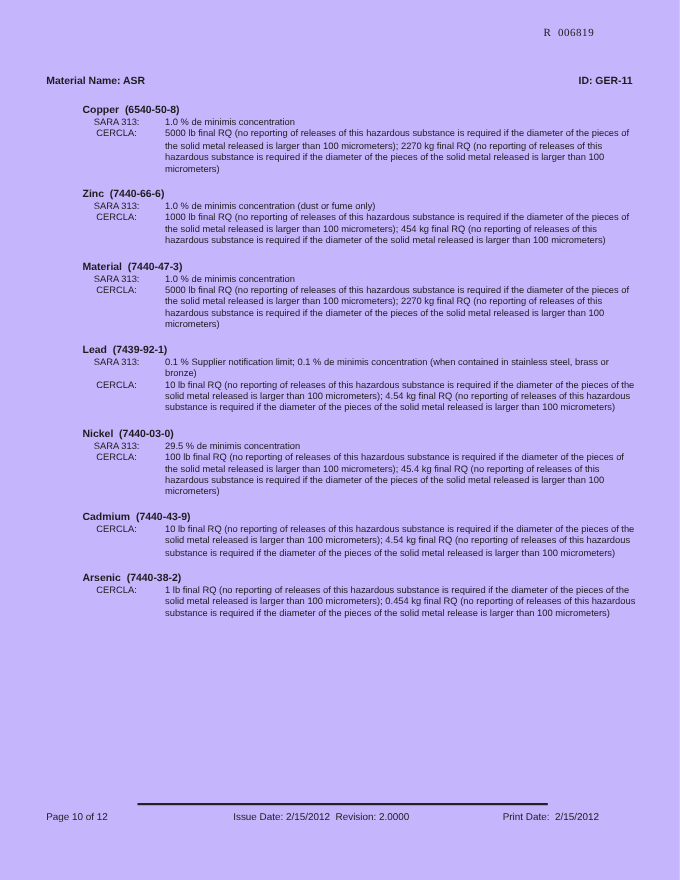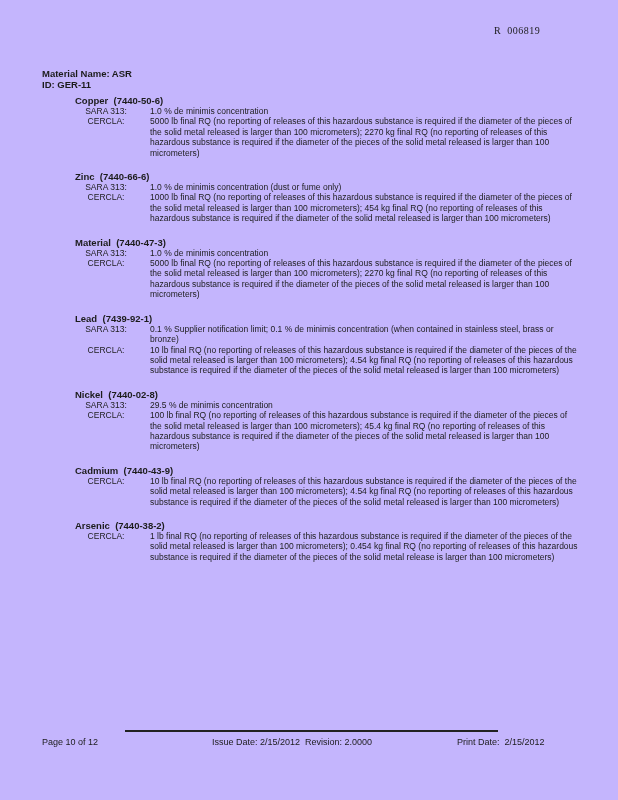--- a/index.html
+++ b/index.html
@@ -33,21 +33,20 @@
   }
   .subheader {
     position: absolute;
     top: 68px;
     left: 42px;
     right: 43px;
     display: flex;
     justify-content: space-between;
     font-weight: bold;
     font-size: 9.5px;
-    flex-direction: column;
   }
   .content {
     position: absolute;
     top: 95px;
     left: 75px;
     width: 510px;
   }
   .section { margin-bottom: 13px; }
   .section-title {
     font-weight: bold;
@@ -86,21 +85,21 @@
 
 
   <div class="subheader">
     <span>Material Name: ASR</span>
     <span>ID: GER-11</span>
   </div>
 
   <div class="content">
 
     <div class="section">
-      <div class="section-title"><span>Copper</span>  <span>(7440-50-6)</span></div>
+      <div class="section-title"><span>Copper</span>  <span>(6540-50-8)</span></div>
       <div class="entry">
         <div class="entry-label">SARA 313:</div>
         <div class="entry-text">1.0 % de minimis concentration</div>
       </div>
       <div class="entry">
         <div class="entry-label">CERCLA:</div>
         <div class="entry-text">5000 lb final RQ (no reporting of releases of this hazardous substance is required if the diameter of the pieces of the solid metal released is larger than 100 micrometers); 2270 kg final RQ (no reporting of releases of this hazardous substance is required if the diameter of the pieces of the solid metal released is larger than 100 micrometers)</div>
       </div>
     </div>
 
@@ -134,21 +133,21 @@
         <div class="entry-label">SARA 313:</div>
         <div class="entry-text">0.1 % Supplier notification limit; 0.1 % de minimis concentration (when contained in stainless steel, brass or bronze)</div>
       </div>
       <div class="entry">
         <div class="entry-label">CERCLA:</div>
         <div class="entry-text">10 lb final RQ (no reporting of releases of this hazardous substance is required if the diameter of the pieces of the solid metal released is larger than 100 micrometers); 4.54 kg final RQ (no reporting of releases of this hazardous substance is required if the diameter of the pieces of the solid metal released is larger than 100 micrometers)</div>
       </div>
     </div>
 
     <div class="section">
-      <div class="section-title"><span>Nickel</span>  <span>(7440-02-8)</span></div>
+      <div class="section-title"><span>Nickel</span>  <span>(7440-03-0)</span></div>
       <div class="entry">
         <div class="entry-label">SARA 313:</div>
         <div class="entry-text">29.5 % de minimis concentration</div>
       </div>
       <div class="entry">
         <div class="entry-label">CERCLA:</div>
         <div class="entry-text">100 lb final RQ (no reporting of releases of this hazardous substance is required if the diameter of the pieces of the solid metal released is larger than 100 micrometers); 45.4 kg final RQ (no reporting of releases of this hazardous substance is required if the diameter of the pieces of the solid metal released is larger than 100 micrometers)</div>
       </div>
     </div>
 

